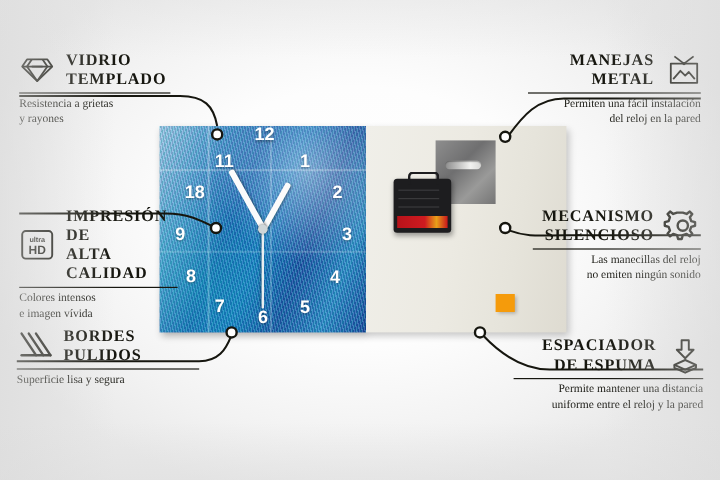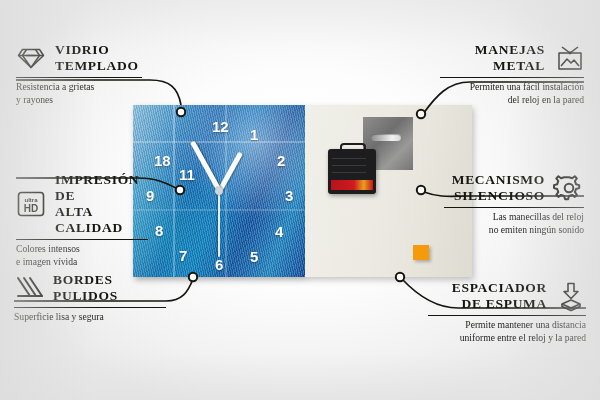--- a/index.html
+++ b/index.html
@@ -83,32 +83,32 @@
   .conn{position:absolute;left:0;top:0;width:600px;height:400px;pointer-events:none;}
 </style>
 </head>
 <body>
 
 <div id="stage">
 
   <div class="product">
 
     <div class="clockimg">
-      <span class="num" style="left:79px;top:14px;">12</span>
+      <span class="num" style="left:79px;top:0;">12</span>
       <span class="num" style="left:117px;top:22px;">1</span>
       <span class="num" style="left:144px;top:48px;">2</span>
       <span class="num" style="left:152px;top:83px;">3</span>
       <span class="num" style="left:142px;top:119px;">4</span>
       <span class="num" style="left:117px;top:144px;">5</span>
       <span class="num" style="left:82px;top:152px;">6</span>
       <span class="num" style="left:46px;top:143px;">7</span>
       <span class="num" style="left:22px;top:118px;">8</span>
       <span class="num" style="left:13px;top:83px;">9</span>
       <span class="num" style="left:21px;top:48px;">18</span>
-      <span class="num" style="left:46px;top:22px;margin-top:40px;">11</span>
+      <span class="num" style="left:46px;top:22px;">11</span>
 
       <div class="hand" style="transform:rotate(-61deg);">
           <i style="width:44px;height:5px;margin-top:-2.5px;"></i>
         </div>
       <div class="hand" style="transform:rotate(-119deg);">
           <i style="width:56px;height:5px;margin-top:-2.5px;"></i>
         </div>
       <div class="hand" style="transform:rotate(90deg);">
           <i style="width:66px;height:1.4px;margin-top:-.7px;background:#e8eef0;"></i>
         </div>

